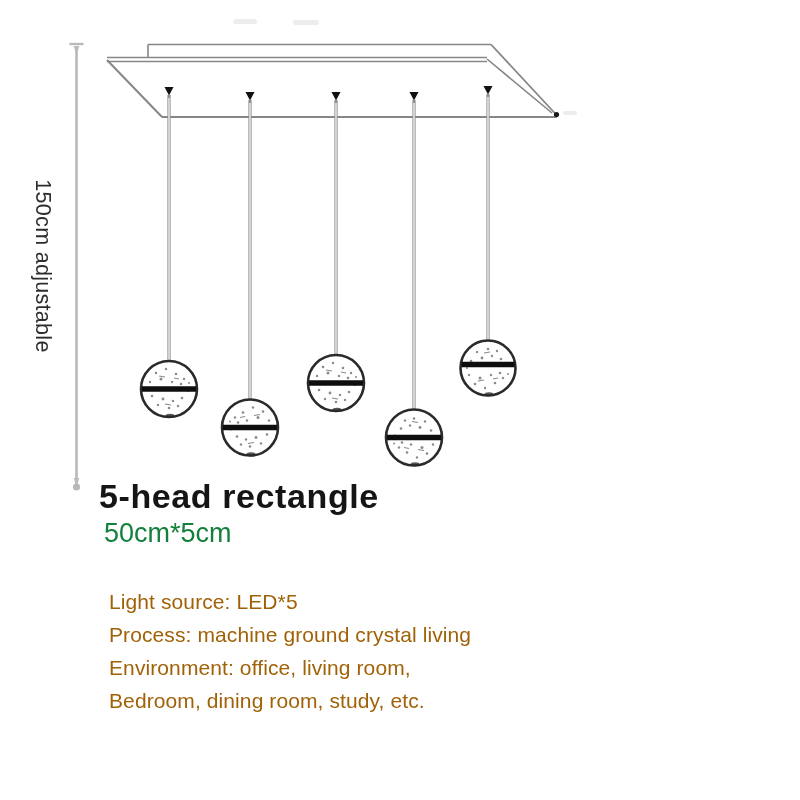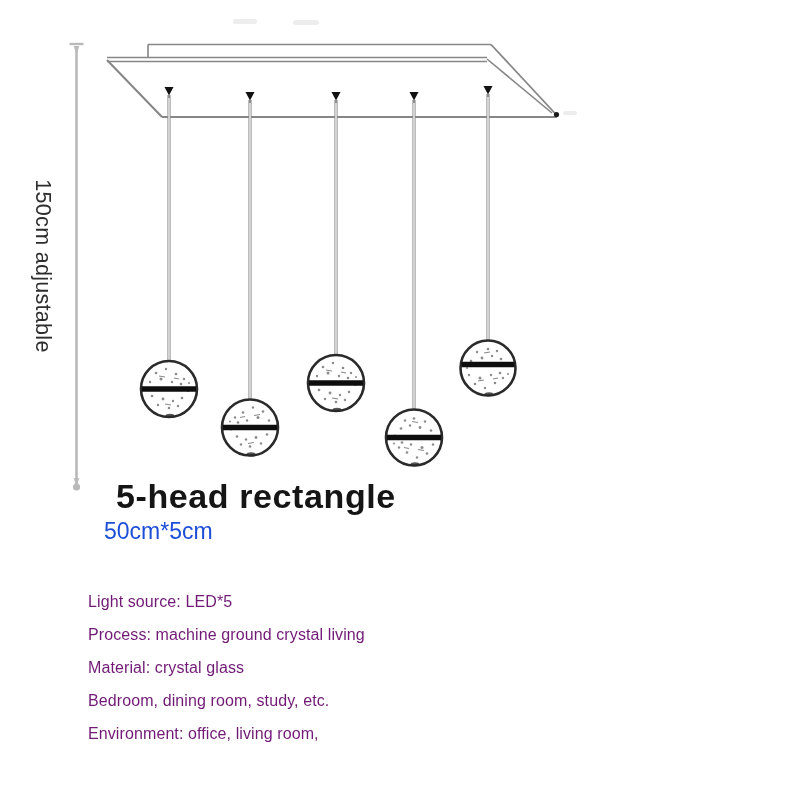--- a/index.html
+++ b/index.html
@@ -3,26 +3,26 @@
 <meta charset="utf-8">
 <style>
   html,body{margin:0;padding:0;background:#ffffff;}
   body{width:800px;height:800px;overflow:hidden;
        font-family:"Liberation Sans",sans-serif;}
   .stage{position:relative;width:800px;height:800px;background:#fff;}
   svg{position:absolute;left:0;top:0;}
   .dim-label{position:absolute;left:42px;top:266px;
     transform:translate(-50%,-50%) rotate(90deg);
     font-size:21.5px;color:#2d2d2d;letter-spacing:.3px;white-space:nowrap;}
-  .title{position:absolute;left:116px;top:479px;margin:0;
+  .title{position:absolute;left:99px;top:479px;margin:0;
     font-size:34px;line-height:1;font-weight:bold;color:#151515;letter-spacing:.6px;}
   .size{position:absolute;left:104px;top:520px;
-    font-size:23px;line-height:1;color:#1d4ed8;}
-  .specs{position:absolute;left:88px;top:586px;
-    font-size:16px;line-height:32.9px;color:#701a75;letter-spacing:.1px;}
+    font-size:27px;line-height:1;color:#15803d;}
+  .specs{position:absolute;left:109px;top:586px;
+    font-size:21px;line-height:32.9px;color:#a16207;letter-spacing:.1px;}
   .wm{position:absolute;background:#ededed;border-radius:3px;filter:blur(.7px);}
   .wm1{left:233px;top:19px;width:24px;height:5px;}
   .wm2{left:293px;top:20px;width:26px;height:5px;}
   .wm3{left:563px;top:111px;width:14px;height:4px;}
 </style>
 </head>
 <body>
 
 <div class="stage">
   <svg id="drawing" width="800" height="800" viewBox="0 0 800 800">
@@ -183,17 +183,16 @@
 
   <div class="dim-label">150cm adjustable</div>
 
   <h1 class="title">5-head rectangle</h1>
 
   <div class="size">50cm*5cm</div>
 
   <div class="specs">
     <div class="spec-line">Light source: LED*5</div>
     <div class="spec-line">Process: machine ground crystal living</div>
-    <div class="spec-line">Material: crystal glass</div>
+    <div class="spec-line">Environment: office, living room,</div>
     <div class="spec-line">Bedroom, dining room, study, etc.</div>
-    <div class="spec-line">Environment: office, living room,</div>
   </div>
 </div>
 
 </body></html>

